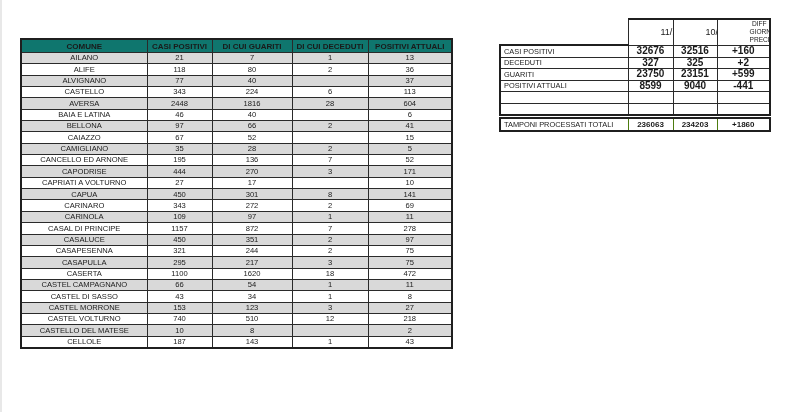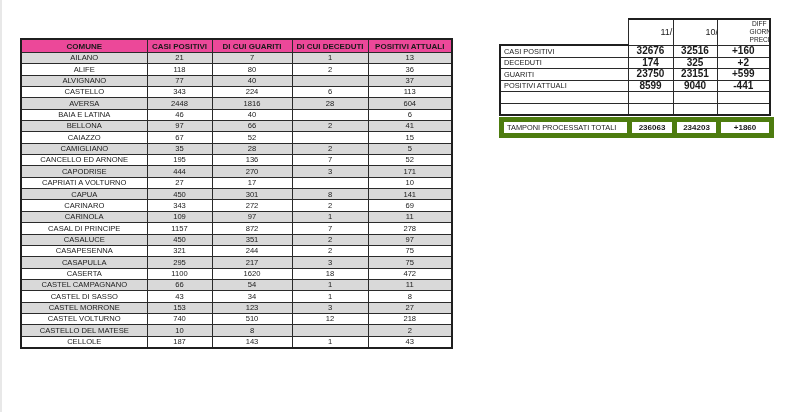--- a/index.html
+++ b/index.html
@@ -13,21 +13,21 @@
   
   table { border-collapse:collapse; table-layout:fixed; }
   .main-table {
     position:absolute; left:20px; top:38px; width:431px;
     border:2px solid #1f1f1f;
   }
   .main-table th, .main-table td {
     border:1px solid #2a2a2a; padding:0; text-align:center;
     overflow:hidden; white-space:nowrap;
   }
-  .main-table th { font-size:8px; font-weight:bold; height:12px; background:#ec4899; }
+  .main-table th { font-size:8px; font-weight:bold; height:12px; background:#0f766e; }
   .main-table td { font-size:7.6px; height:10.35px; line-height:1; }
   .main-table tbody tr:nth-child(odd) td { background:#d9d9d9; }
   .main-table tbody tr:nth-child(even) td { background:#ffffff; }
 
   
   .summary { position:absolute; left:499px; top:18px; width:270px; }
   .summary-table { width:270px; }
   .summary-table th, .summary-table td {
     border:1px solid #2a2a2a; padding:0; overflow:hidden; white-space:nowrap;
   }
@@ -39,21 +39,21 @@
     text-align:left; font-size:7.4px; padding-left:3px; font-weight:normal;
   }
   .summary-table td.val, .totals-table td.val { text-align:center; font-weight:bold; }
   .bt2 { border-top:2px solid #1f1f1f !important; }
   .bl2 { border-left:2px solid #1f1f1f !important; }
   .br2 { border-right:2px solid #1f1f1f !important; }
   .bb2 { border-bottom:2px solid #1f1f1f !important; }
 
   .totals-table { width:270px; margin-top:1px; border:2px solid #1f1f1f; }
   .totals-table td {
-    border:5px solid #4d7c0f; padding:0; height:11px; font-size:8px; line-height:1;
+    border:1px solid #4d7c0f; padding:0; height:11px; font-size:8px; line-height:1;
     overflow:hidden; white-space:nowrap;
   }
 </style>
 </head>
 <body>
 
 <div class="edge-strip"></div>
 
 <table class="main-table">
   <colgroup>
@@ -276,21 +276,21 @@
     </thead>
     <tbody>
         <tr>
           <td class="label bl2 bt2">CASI POSITIVI</td>
           <td class="val">32676</td>
           <td class="val">32516</td>
           <td class="val br2">+160</td>
         </tr>
         <tr>
           <td class="label bl2">DECEDUTI</td>
-          <td class="val">174</td>
+          <td class="val">327</td>
           <td class="val">325</td>
           <td class="val br2">+2</td>
         </tr>
         <tr>
           <td class="label bl2">GUARITI</td>
           <td class="val">23750</td>
           <td class="val">23151</td>
           <td class="val br2">+599</td>
         </tr>
         <tr>

